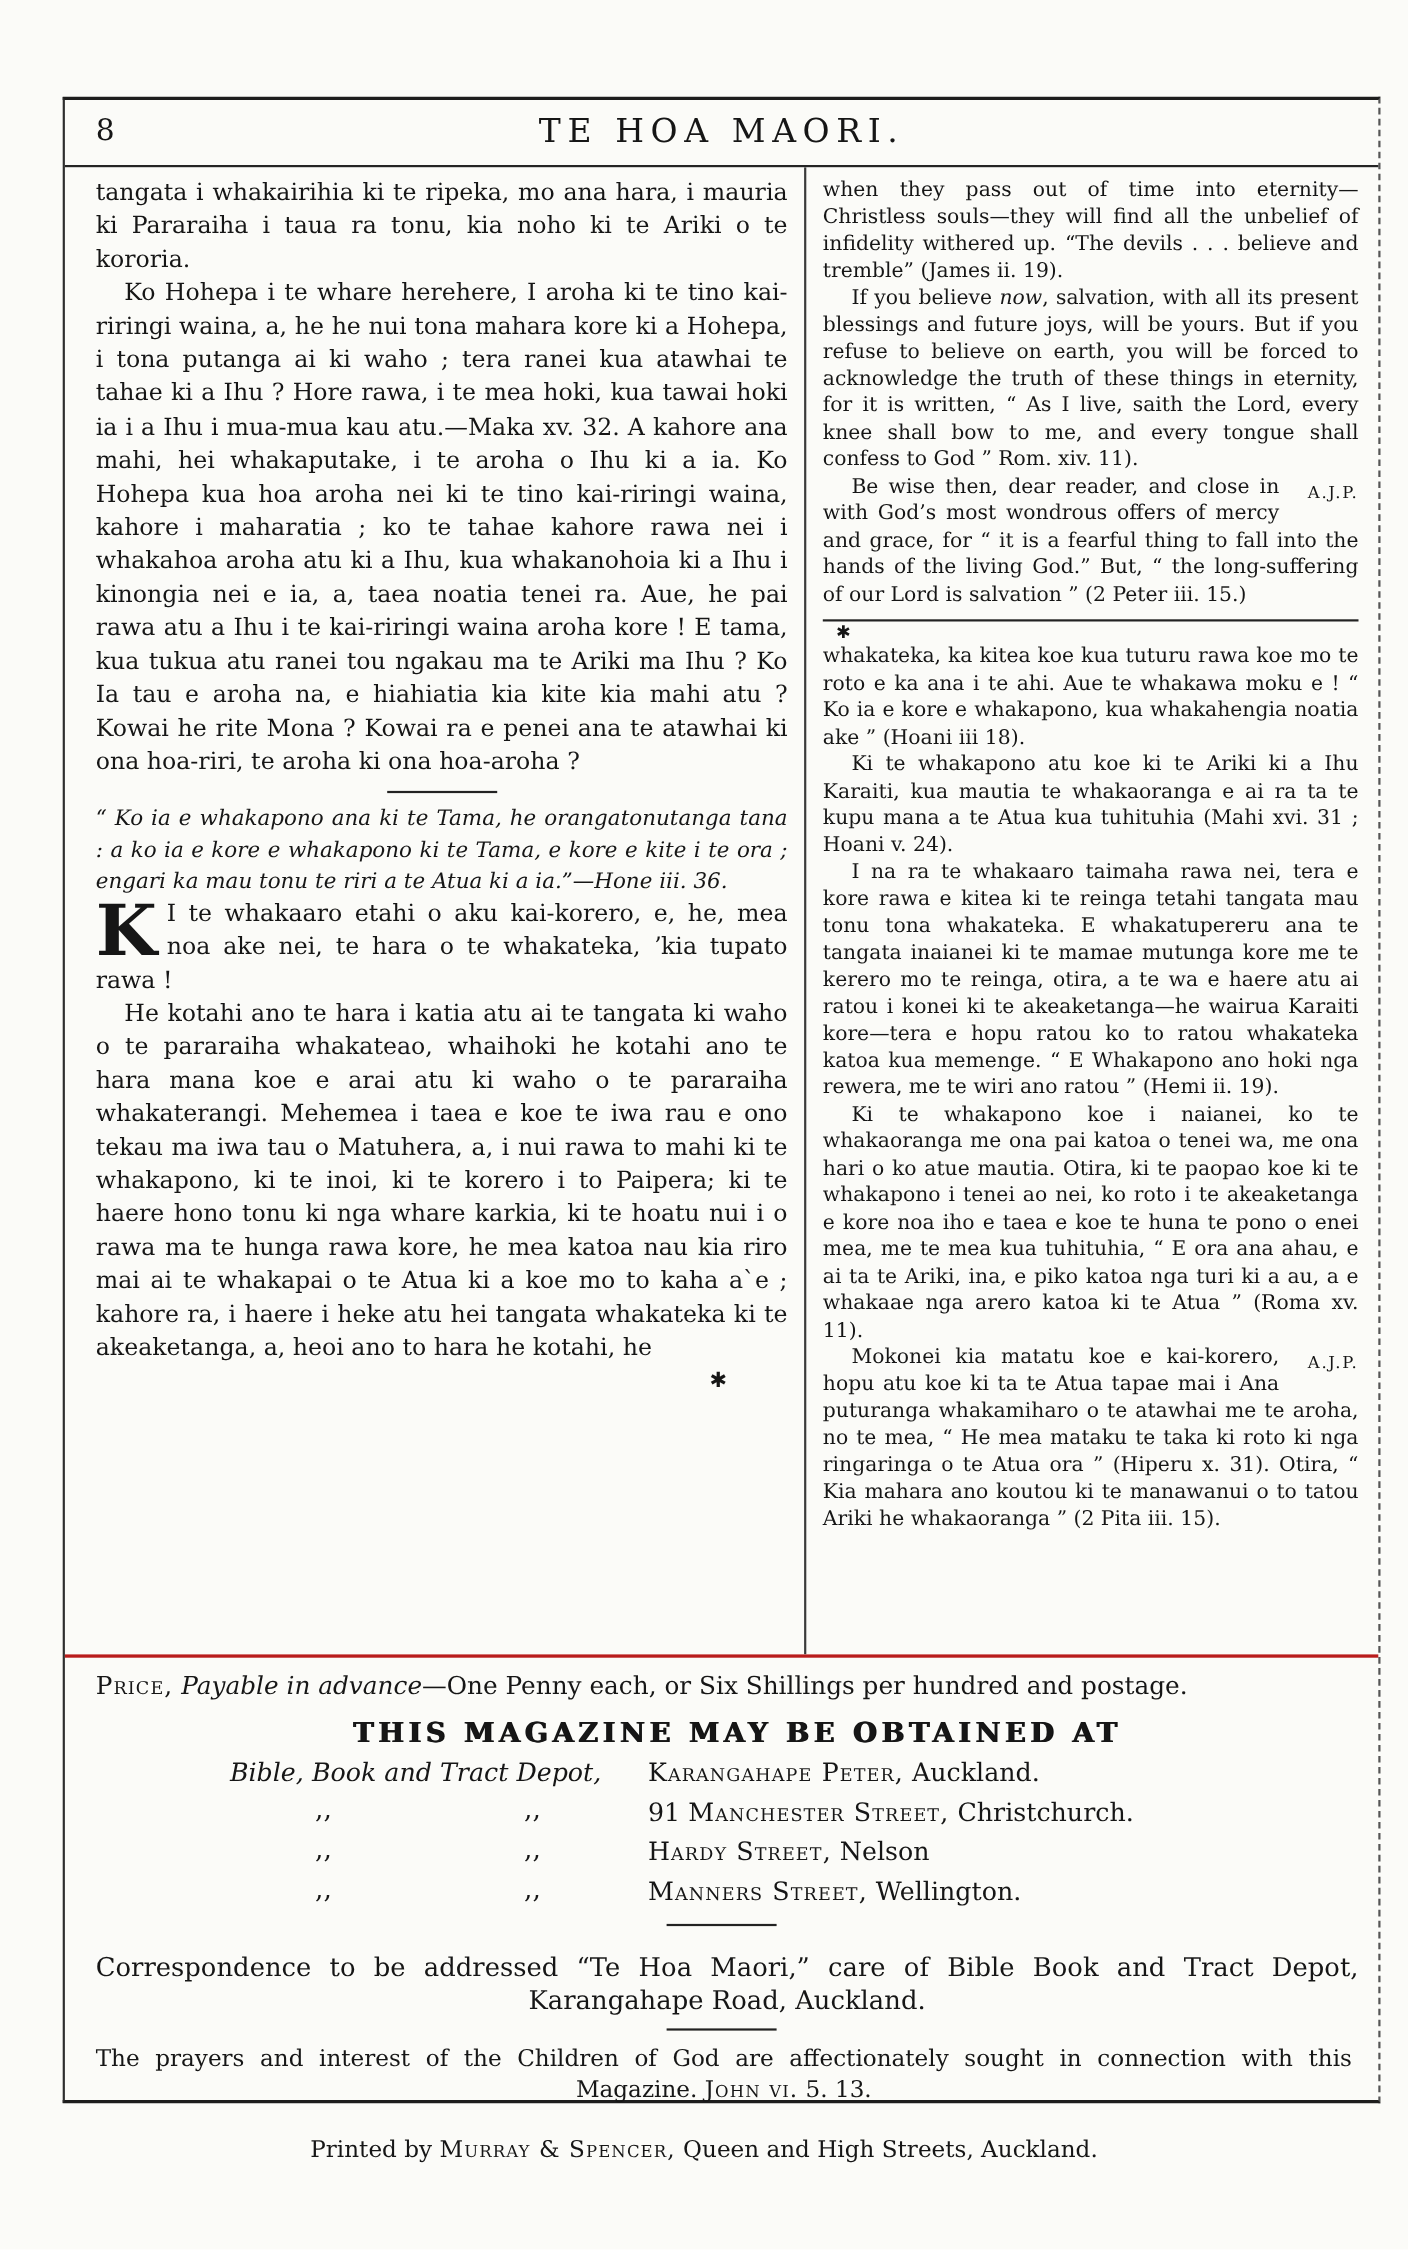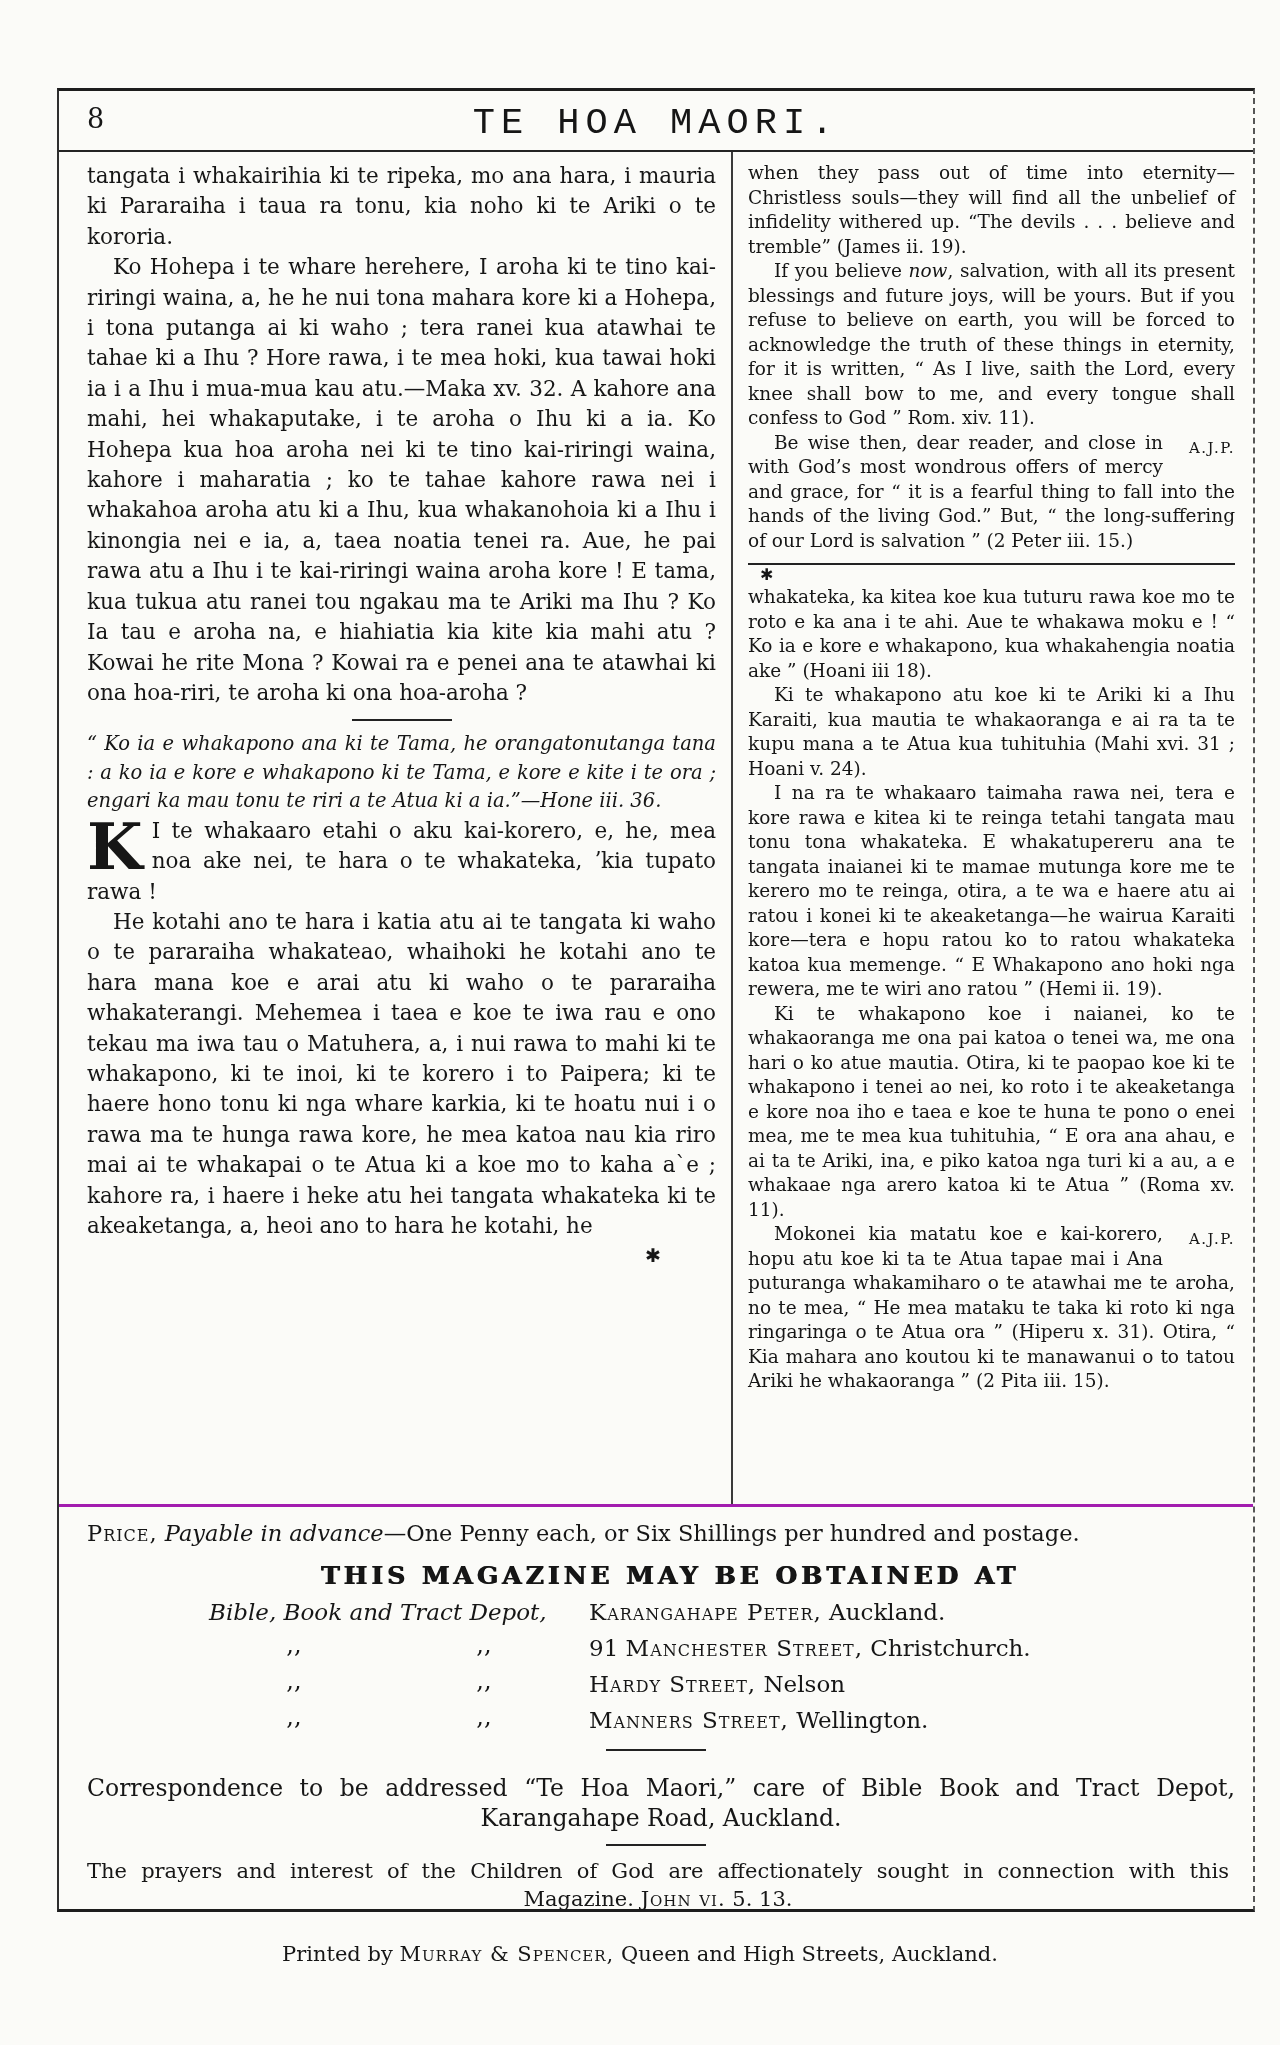--- a/index.html
+++ b/index.html
@@ -12,39 +12,39 @@
   .frame{
     position:absolute;left:57px;top:88px;width:1198px;height:1824px;
     box-sizing:border-box;
     border-top:3px solid #1d1d1d;
     border-bottom:3px solid #1d1d1d;
     border-left:2px solid #2e2e2e;
     border-right:2px dashed #565656;
   }
   .masthead{position:relative;height:59px;border-bottom:2px solid #242424;}
   .pageno{position:absolute;left:28px;top:12px;font-size:27px;}
-  .title{margin:0;padding-top:11px;text-align:center;font-size:37px;font-weight:normal;letter-spacing:6px;font-family:Liberation Mono, monospace;}
+  .title{margin:0;padding-top:11px;text-align:center;font-size:30px;font-weight:normal;letter-spacing:6px;}
   .columns{display:flex;height:1352px;overflow:hidden;}
   .col{box-sizing:border-box;text-align:justify;}
   .col-left{
     width:674px;padding:9px 15px 0 28px;
     border-right:2px solid #3a3a3a;
     font-size:21.5px;line-height:30.4px;
   }
   .col-right{flex:1;padding:9px 18px 0 15px;font-size:18.5px;line-height:24.5px;}
   p{margin:0;}
   .indent{text-indent:26px;}
   .short-rule{width:100px;border-top:2px solid #222;margin:11px auto 9px auto;}
   .footnote{font-style:italic;font-size:19.5px;line-height:28.5px;}
   .dropcap{float:left;font-size:64px;line-height:52px;font-weight:bold;padding:5px 9px 0 0;}
   .cont-mark{text-align:right;padding-right:55px;font-size:19px;line-height:26px;}
   .col-rule{border-top:2px solid #222;margin-top:10px;}
   .aster{font-size:16px;line-height:20px;padding-left:12px;}
   .sig{float:right;font-size:15px;letter-spacing:1.5px;padding-top:5px;}
-  .footer{border-top:3px solid #a21caf;}
+  .footer{border-top:3px solid #b91c1c;}
   .price{font-size:22.5px;margin:13px 16px 0 28px;}
   .sc{font-variant:small-caps;letter-spacing:1px;}
   .obtain{
     margin:15px 0 4px 0;text-align:center;font-size:25px;font-weight:bold;
     letter-spacing:4px;text-shadow:1px 0 0 #111;padding-left:28px;
   }
   .depots{margin-left:150px;font-size:23px;}
   .drow{display:grid;grid-template-columns:170px 210px auto;line-height:36px;}
   .dname{grid-column:1/3;font-style:italic;padding-right:8px;}
   .ditto{text-align:center;font-size:24px;line-height:30px;}

